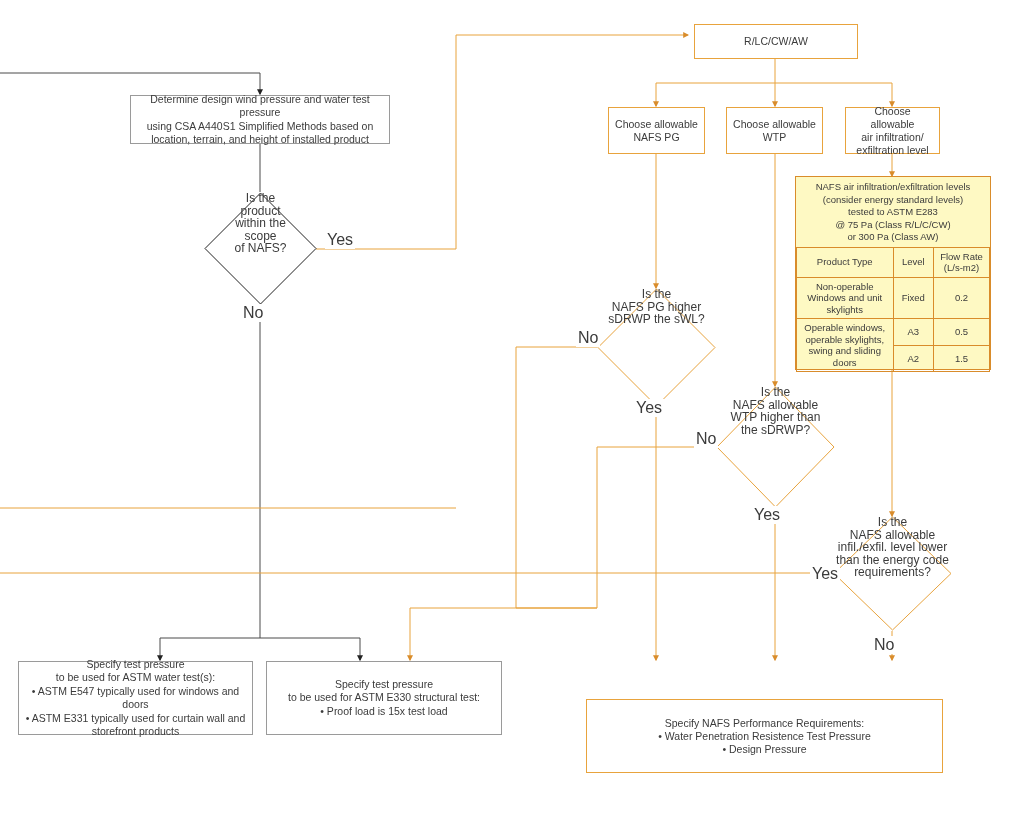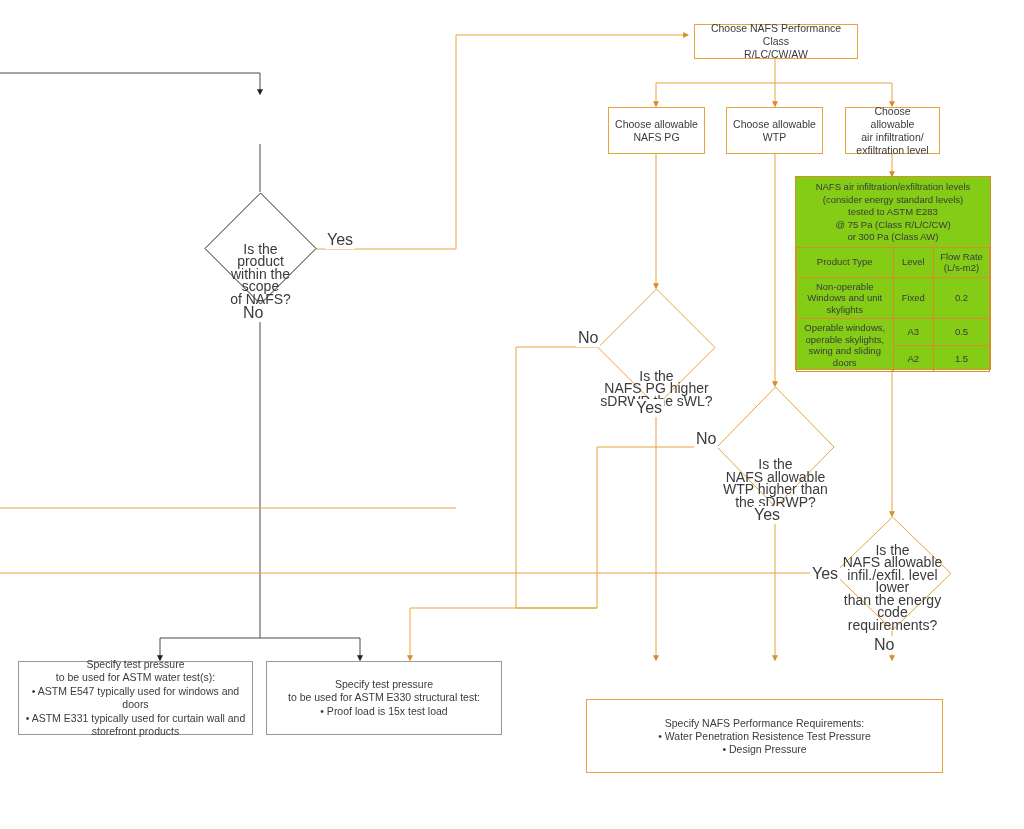--- a/index.html
+++ b/index.html
@@ -48,41 +48,41 @@
   .diamond-shape{
     position:absolute;
     left:0; top:0;
     width:100%; height:100%;
   }
   .diamond-label{
     position:absolute;
     left:0; top:0;
     width:100%; height:100%;
     display:flex;
-    align-items:flex-end;
+    align-items:flex-start;
     justify-content:center;
     text-align:center;
-    font-size:14px;
+    font-size:12px;
     line-height:12.5px;
     color:#3b3b3b;
   }
   .edge-label{
     position:absolute;
     font-size:16px;
     color:#3b3b3b;
     background:#ffffff;
     padding:0 2px;
     white-space:nowrap;
   }
   
   .infotable{
     position:absolute;
     box-sizing:border-box;
     border:1px solid #d98c2b;
-    background:#84cc16;
+    background:#fef9c3;
     font-size:9.5px;
     color:#3b3b3b;
   }
   .infotable .caption{
     text-align:center;
     line-height:12.5px;
     padding:4px 4px 3px 4px;
     border-bottom:1px solid #d98c2b;
   }
   .infotable table{
@@ -164,24 +164,30 @@
       <path d="M 775 508 L 775 660" marker-end="url(#arrO)"></path>
 
       <path d="M 833 573 L 0 573"></path>
 
       <path d="M 892 631 L 892 660" marker-end="url(#arrO)"></path>
 
       <path d="M 456 508 L 0 508"></path>
     </g>
   </svg>
 
+  <div class="node box-grey" style="left:130px;top:95px;width:260px;height:49px;">
+    <div class="box-inner">
+      <div>Determine design wind pressure and water test pressure</div>
+      <div>using CSA A440S1 Simplified Methods based on</div>
+      <div>location, terrain, and height of installed product</div>
+    </div>
+  </div>
 
   <div class="node box-orange" style="left:694px;top:24px;width:164px;height:35px;">
     <div class="box-inner">
-      <div>Choose NAFS Performance Class</div>
       <div>R/LC/CW/AW</div>
     </div>
   </div>
 
   <div class="node box-orange" style="left:608px;top:107px;width:97px;height:47px;">
     <div class="box-inner">
       <div>Choose allowable</div>
       <div>NAFS PG</div>
     </div>
   </div>

